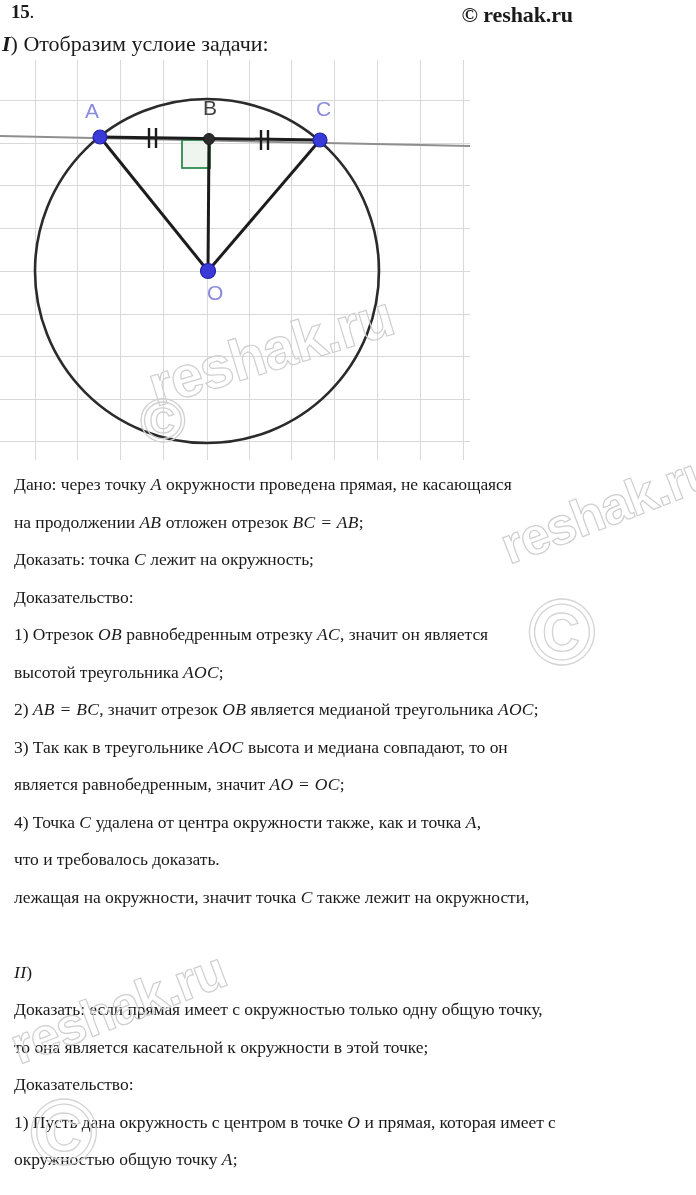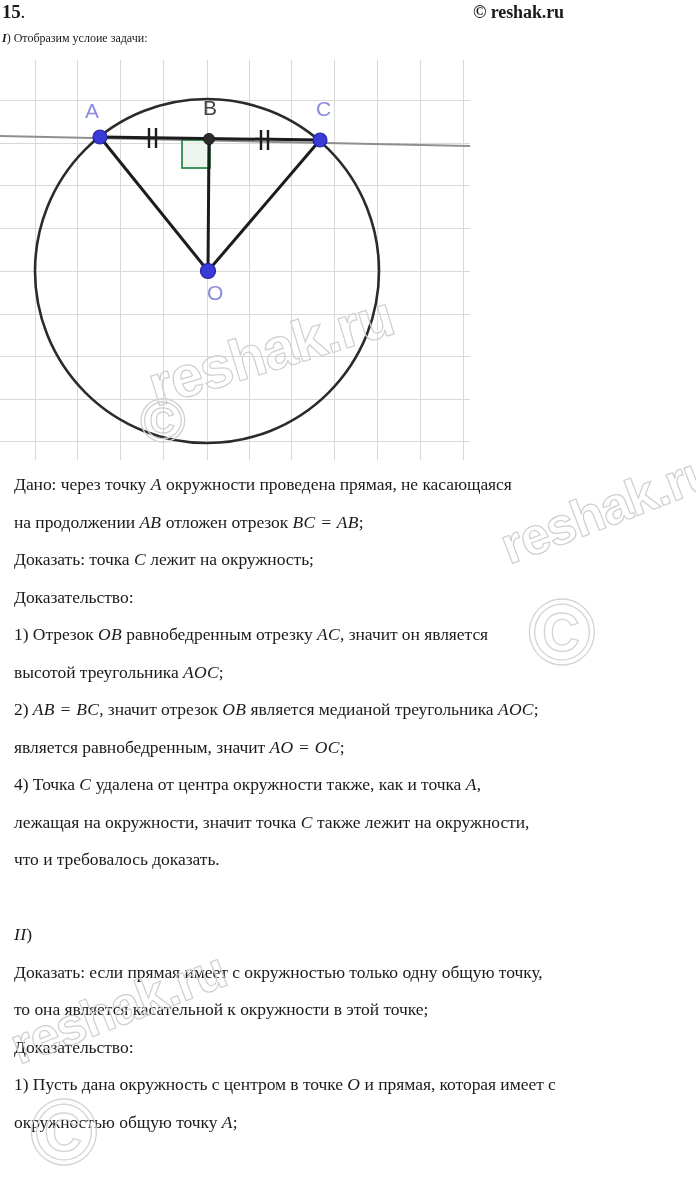--- a/index.html
+++ b/index.html
@@ -13,52 +13,52 @@
     position: relative;
     font-family: "Liberation Serif", "DejaVu Serif", serif;
     color: #1a1a1a;
     overflow: hidden;
   }
 
   
   .header-row {
     position: absolute;
     top: 0px;
-    left: 0px;
+    left: 9px;
     width: 568px;
     height: 26px;
   }
   .task-number {
     position: absolute;
     left: 2px;
     top: 1px;
     font-size: 19px;
     font-weight: bold;
     letter-spacing: -0.2px;
   }
   .task-number .dot {
     font-weight: normal;
   }
   .copyright {
     position: absolute;
     right: 4px;
     top: 2px;
-    font-size: 18px;
+    font-size: 22px;
     font-weight: bold;
     letter-spacing: -0.1px;
     white-space: nowrap;
     font-family: Liberation Serif, serif;
   }
 
   
   .section-intro {
     position: absolute;
     left: 2px;
     top: 31px;
-    font-size: 12px;
+    font-size: 22px;
     white-space: nowrap;
   }
   .roman {
     font-style: italic;
     font-weight: bold;
   }
 
   
   .figure {
     position: absolute;
@@ -213,24 +213,25 @@
 <div class="wm" style="left:140px; top:385px; font-size:62px; -webkit-text-stroke:1.3px #d0d0d0;">©</div>
 
 <div class="proof-text">
     <div class="line"><span>Дано:  через точку </span><span class="mathit">A</span><span> окружности проведена прямая, не касающаяся</span></div>
     <div class="line"><span>на продолжении </span><span class="mathit">AB</span><span> отложен отрезок </span><span class="mathit">BC = AB</span><span>;</span></div>
     <div class="line"><span>Доказать:  точка </span><span class="mathit">C</span><span> лежит на окружность;</span></div>
     <div class="line"><span>Доказательство:</span></div>
     <div class="line"><span>1) Отрезок </span><span class="mathit">OB</span><span> равнобедренным отрезку </span><span class="mathit">AC</span><span>, значит он является</span></div>
     <div class="line"><span>высотой треугольника </span><span class="mathit">AOC</span><span>;</span></div>
     <div class="line"><span>2) </span><span class="mathit">AB = BC</span><span>, значит отрезок </span><span class="mathit">OB</span><span> является медианой треугольника </span><span class="mathit">AOC</span><span>;</span></div>
+    <div class="line"><span>3) Так как в треугольнике </span><span class="mathit">AOC</span><span> высота и медиана совпадают, то он</span></div>
     <div class="line"><span>является равнобедренным, значит </span><span class="mathit">AO = OC</span><span>;</span></div>
     <div class="line"><span>4) Точка </span><span class="mathit">C</span><span> удалена от центра окружности также, как и точка </span><span class="mathit">A</span><span>,</span></div>
+    <div class="line"><span>что и требовалось доказать.</span></div>
     <div class="line"><span>лежащая на окружности, значит точка </span><span class="mathit">C</span><span> также лежит на окружности,</span></div>
-    <div class="line"><span>что и требовалось доказать.</span></div>
     <div class="line"><span></span></div>
     <div class="line"><span class="mathit" style="font-weight: normal;">II</span><span>)</span></div>
     <div class="line"><span>Доказать:  если прямая имеет с окружностью только одну общую точку,</span></div>
     <div class="line"><span>то она является касательной к окружности в этой точке;</span></div>
     <div class="line"><span>Доказательство:</span></div>
     <div class="line"><span>1) Пусть дана окружность с центром в точке </span><span class="mathit">O</span><span> и прямая, которая имеет с</span></div>
     <div class="line"><span>окружностью общую точку </span><span class="mathit">A</span><span>;</span></div>
   </div>
 
 <div class="wm wm-mid-text">reshak.ru</div>

